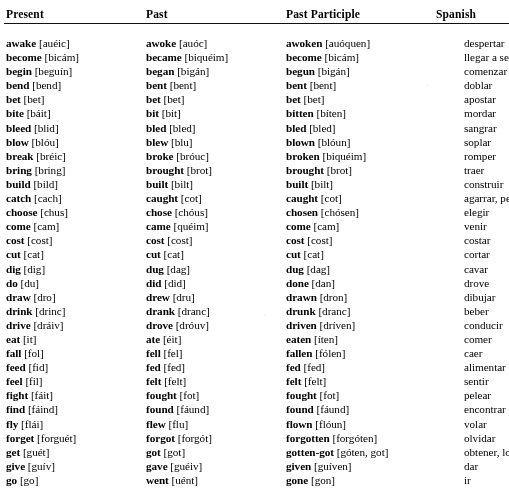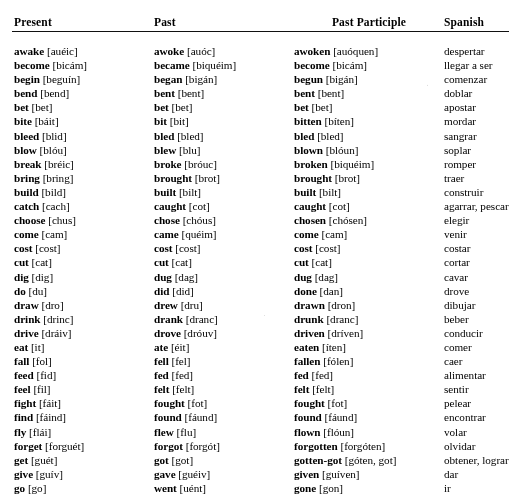--- a/index.html
+++ b/index.html
@@ -12,21 +12,21 @@
     height: 501px;
     font-family: "Liberation Serif", serif;
     color: #000000;
     overflow: hidden;
   }
   .sheet {
     position: relative;
     width: 509px;
     height: 501px;
     box-sizing: border-box;
-    padding: 12px;
+    padding: 4px;
     background: #ffffff;
     
     background-image:
       radial-gradient(circle at 12% 31%, rgba(0,0,0,0.16) 0.4px, transparent 0.7px),
       radial-gradient(circle at 84% 17%, rgba(0,0,0,0.13) 0.4px, transparent 0.7px),
       radial-gradient(circle at 52% 63%, rgba(0,0,0,0.12) 0.4px, transparent 0.7px),
       radial-gradient(circle at 31% 88%, rgba(0,0,0,0.10) 0.4px, transparent 0.7px),
       radial-gradient(circle at 67% 44%, rgba(0,0,0,0.11) 0.4px, transparent 0.7px);
   }
 
@@ -42,21 +42,21 @@
     font-size: 11.5px;
     font-family: "Liberation Serif", serif;
     letter-spacing: 0.15px;
     padding: 4px 0 3px 0;
     border-bottom: 1.6px solid #111;
     vertical-align: bottom;
     white-space: nowrap;
   }
   thead th.c1 { width: 140px; padding-left: 2px; }
   thead th.c2 { width: 140px; }
-  thead th.c3 { width: 150px; text-align: center; }
+  thead th.c3 { width: 150px; }
   thead th.c4 { width: 79px; }
 
   tbody tr.spacer td { height: 12px; padding: 0; border: 0; }
 
   tbody td {
     font-size: 11.2px;
     line-height: 14.1px;
     padding: 0 4px 0 0;
     vertical-align: baseline;
     white-space: nowrap;
@@ -68,20 +68,21 @@
     font-weight: bold;
     letter-spacing: -0.05px;
   }
   .pron {
     font-weight: normal;
     letter-spacing: -0.05px;
   }
   .es {
     font-weight: normal;
     letter-spacing: -0.05px;
+    margin-left: 28px;
   }
 </style>
 </head>
 <body>
 
 <div class="sheet">
   <table class="verbs">
     <thead>
       <tr>
         <th class="c1">Present</th>

